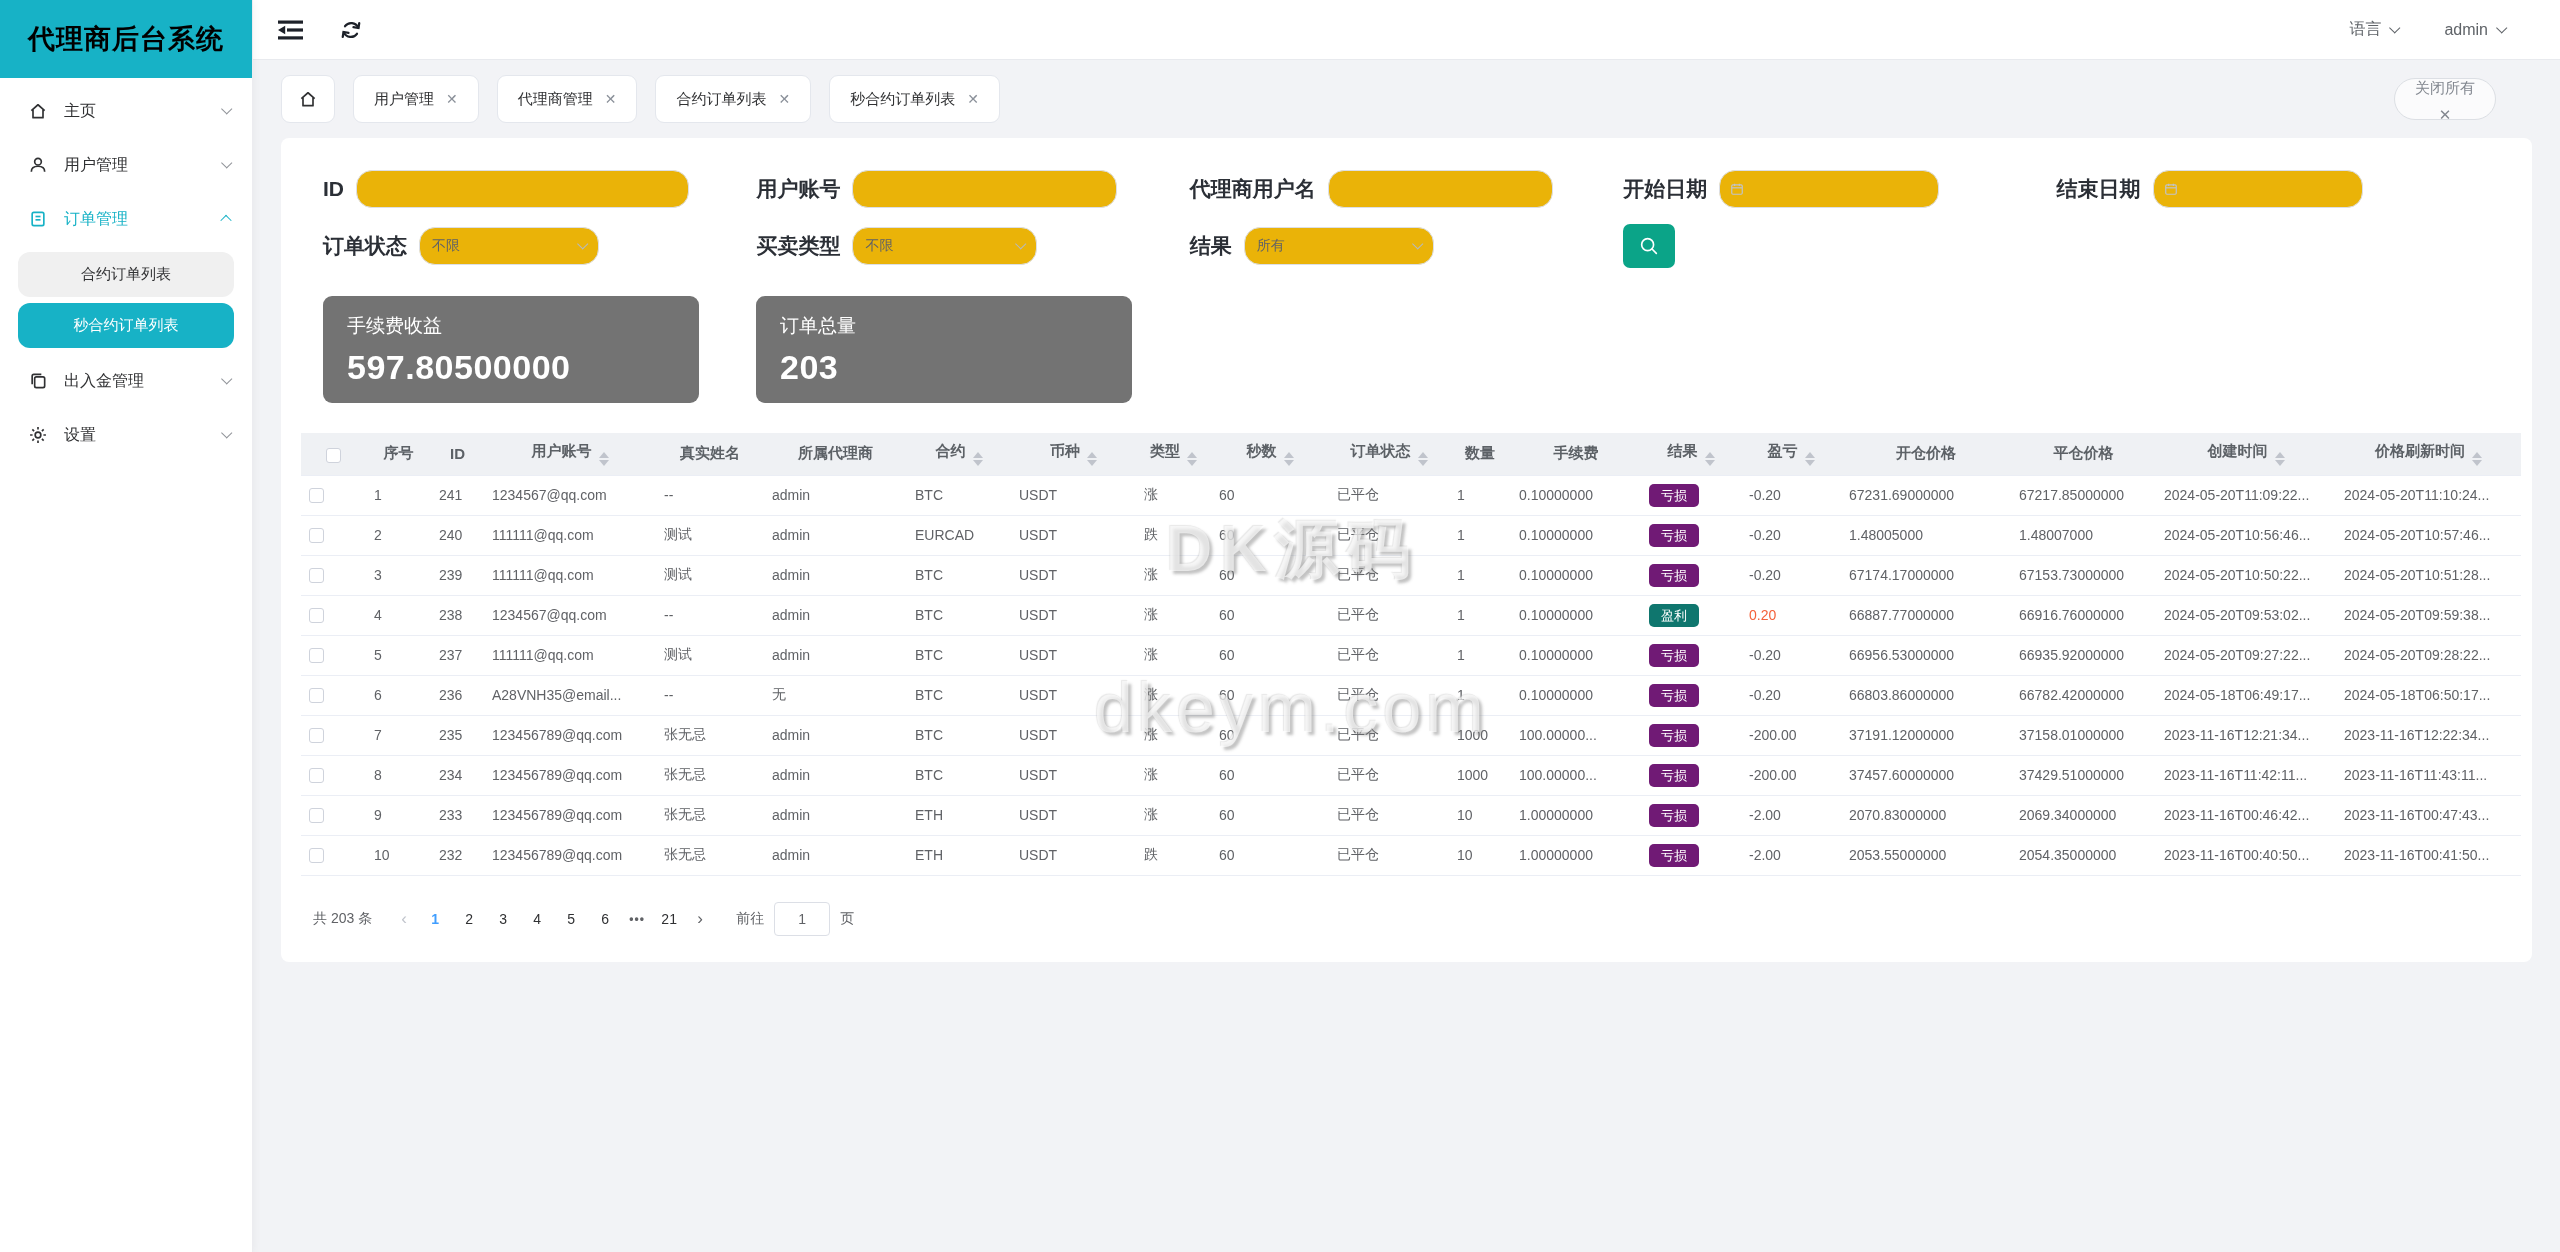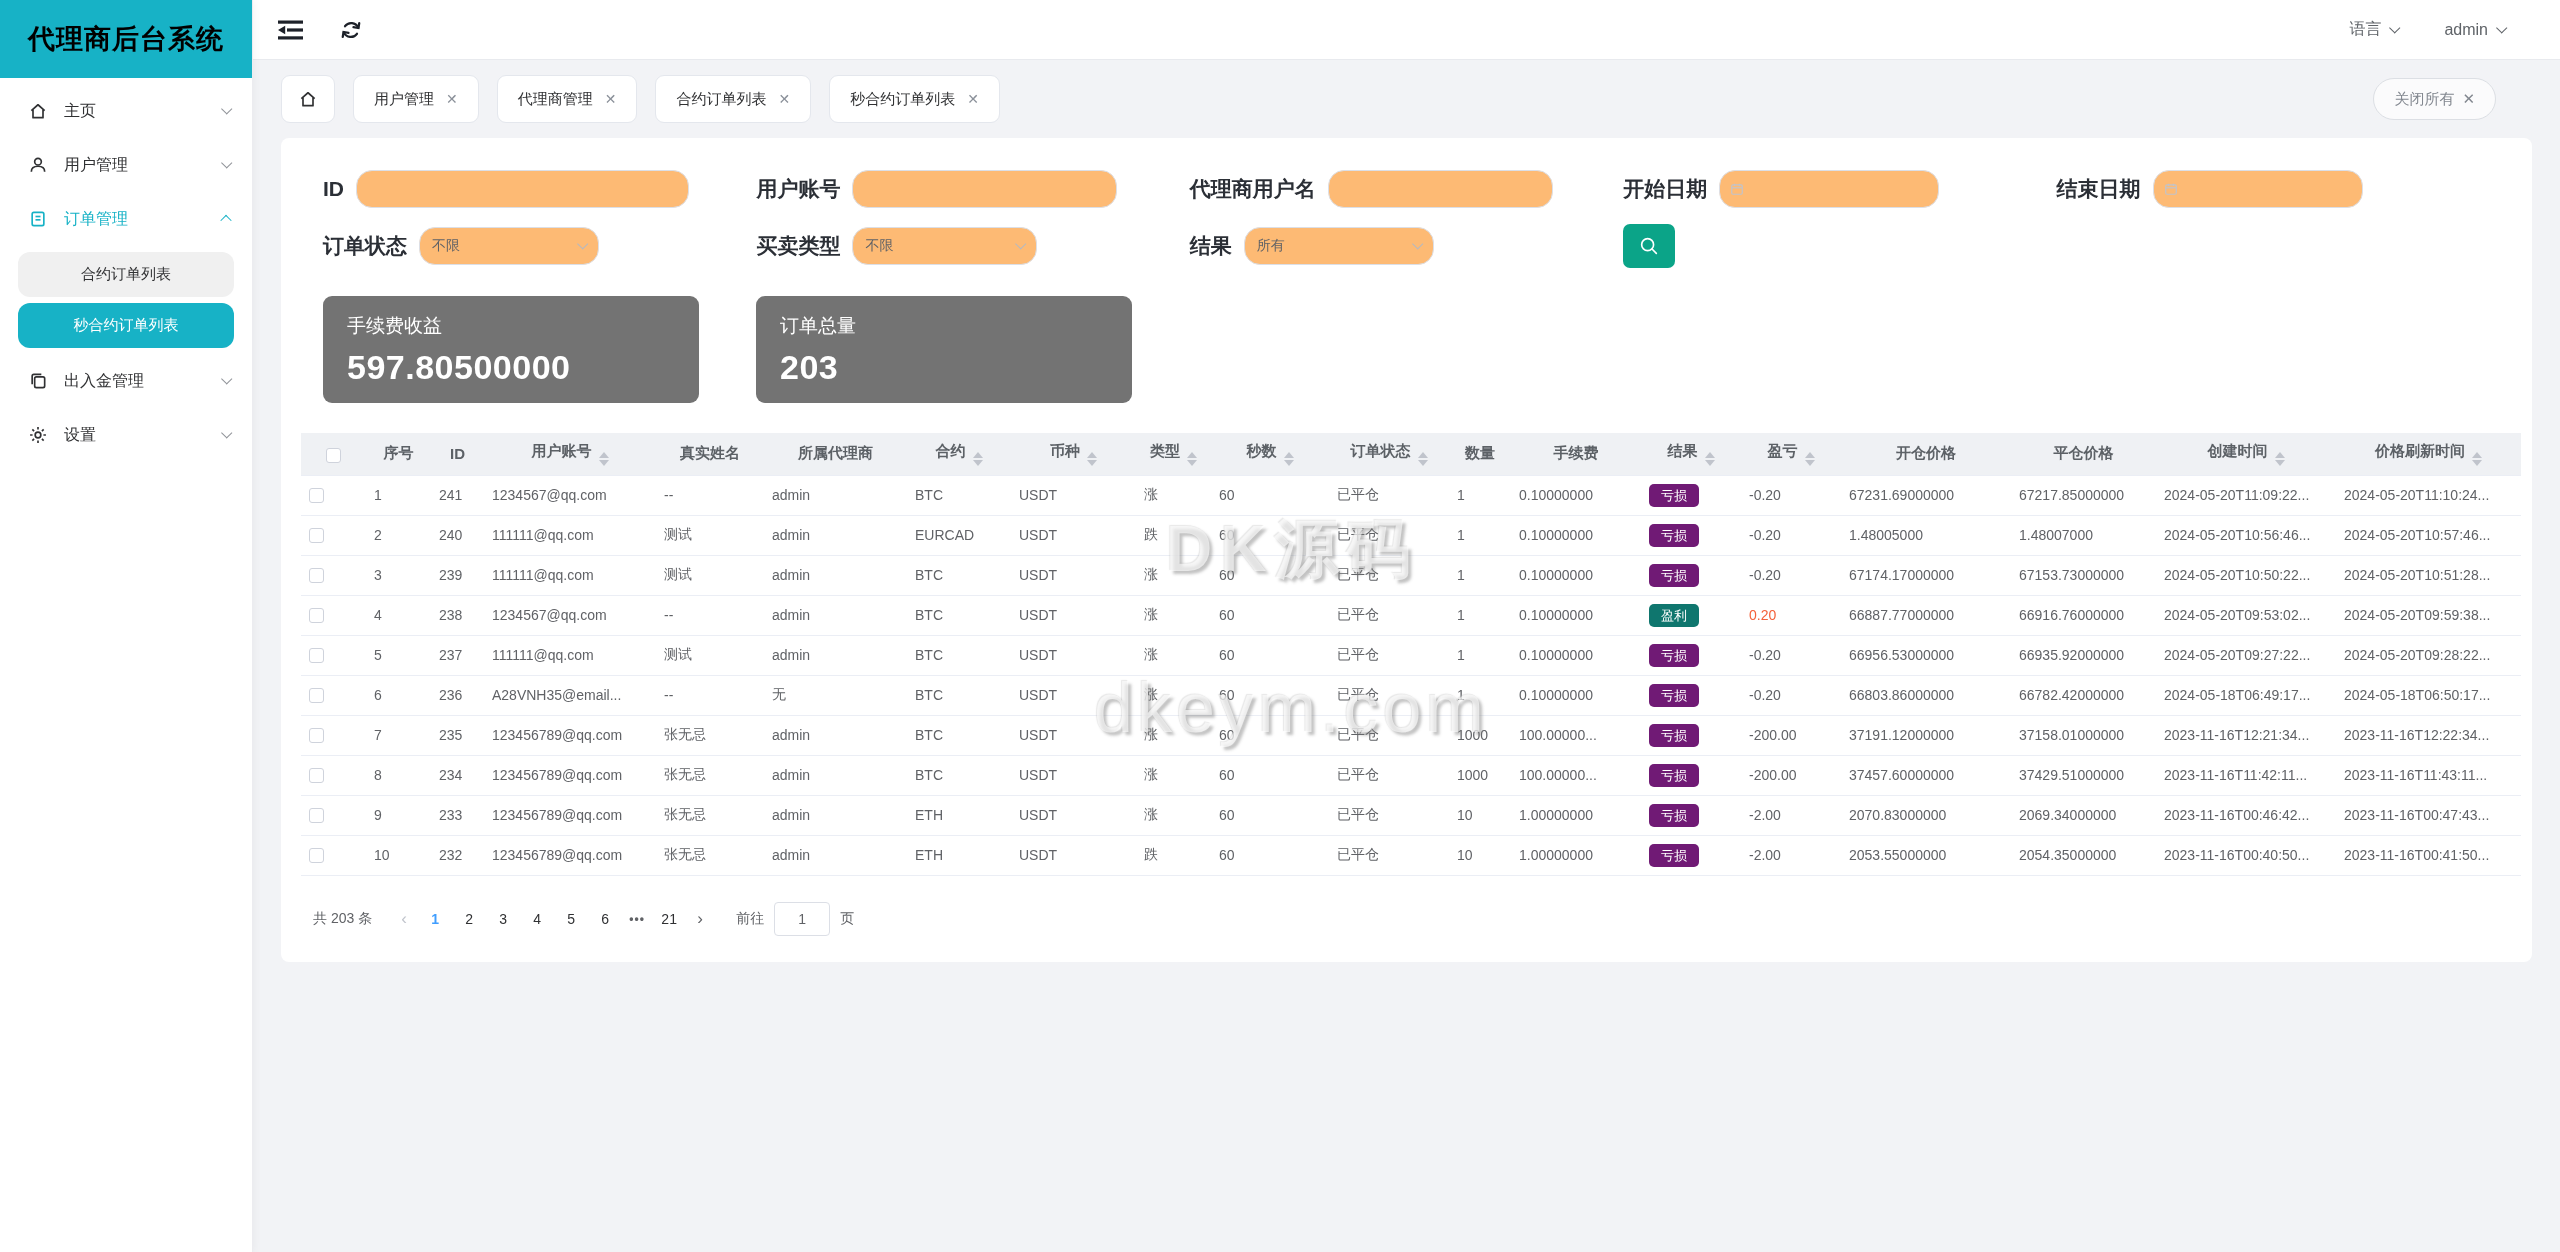--- a/index.html
+++ b/index.html
@@ -27,30 +27,30 @@
   .tb-right { margin-left:auto; display:flex; align-items:center; gap:46px; }
   .tb-drop { display:flex; align-items:center; gap:9px; font-size:16px; color:#5f6368; cursor:pointer; }
   .chev { display:inline-block; width:8px; height:8px; border-right:1.6px solid currentColor; border-bottom:1.6px solid currentColor; }
   .chev.down { transform:rotate(45deg) translate(-1px,-2px); }
   .chev.up { transform:rotate(-135deg) translate(-1px,-1px); }
 
   .tabbar { display:flex; align-items:center; padding:15px 64px 15px 28px; gap:18px; flex:none; }
   .tab { background:#fff; border:1px solid #e4e7ed; border-radius:9px; height:48px; display:flex; align-items:center; padding:0 20px; font-size:15px; color:#303133; cursor:pointer; white-space:nowrap; }
   .tab-home { width:54px; justify-content:center; padding:0; }
   .tab .tab-close { margin-left:12px; color:#8a9099; font-size:14px; }
-  .close-all { margin-left:auto; height:42px; background:#fbfbfc; border:1px solid #dcdfe4; border-radius:21px; padding:0 20px; font-size:15px; color:#82878f; display:flex; align-items:center; gap:8px; cursor:pointer; font-family:inherit; }
+  .close-all { margin-left:auto; height:42px; background:#fbfbfc; border:1px solid #dcdfe4; border-radius:21px; padding:0 20px; font-size:15px; color:#82878f; display:flex; align-items:center; gap:8px; cursor:pointer; font-family:inherit;flex-direction:column; }
 
   .content { flex:1; padding:0 28px; position:relative; }
   .card { background:#fff; border-radius:8px; padding:22px 20px 26px; }
 
   
   .filters { display:grid; grid-template-columns:repeat(5,1fr); row-gap:16px; padding:10px 22px 0; }
   .fg { display:flex; align-items:center; gap:12px; }
   .fg label { font-size:21px; font-weight:600; color:#2b2f36; white-space:nowrap; }
-  .txt, .datebox, .selectbox { height:38px; border:1px solid #dcdfe6; border-radius:16px; background:#fdba74; font-size:14px; color:#606266; }
+  .txt, .datebox, .selectbox { height:38px; border:1px solid #dcdfe6; border-radius:16px; background:#eab308; font-size:14px; color:#606266; }
   .txt { padding:0 10px; font-family:inherit; }
   .w333{width:333px}.w265{width:265px}.w225{width:225px}.w220{width:220px}.w210{width:210px}
   .w180{width:180px}.w185{width:185px}.w190{width:190px}
   .datebox { display:flex; align-items:center; padding:0 10px; color:#c0c4cc; cursor:text; }
   .selectbox { display:flex; align-items:center; padding:0 12px; cursor:pointer; }
   .selectbox .sel-chev { margin-left:auto; color:#b4b9c2; }
   .search-btn { width:52px; height:44px; border:none; border-radius:7px; background:#0ba488; display:flex; align-items:center; justify-content:center; cursor:pointer; }
 
   
   .stats { display:flex; gap:57px; margin:28px 0 0 22px; }

